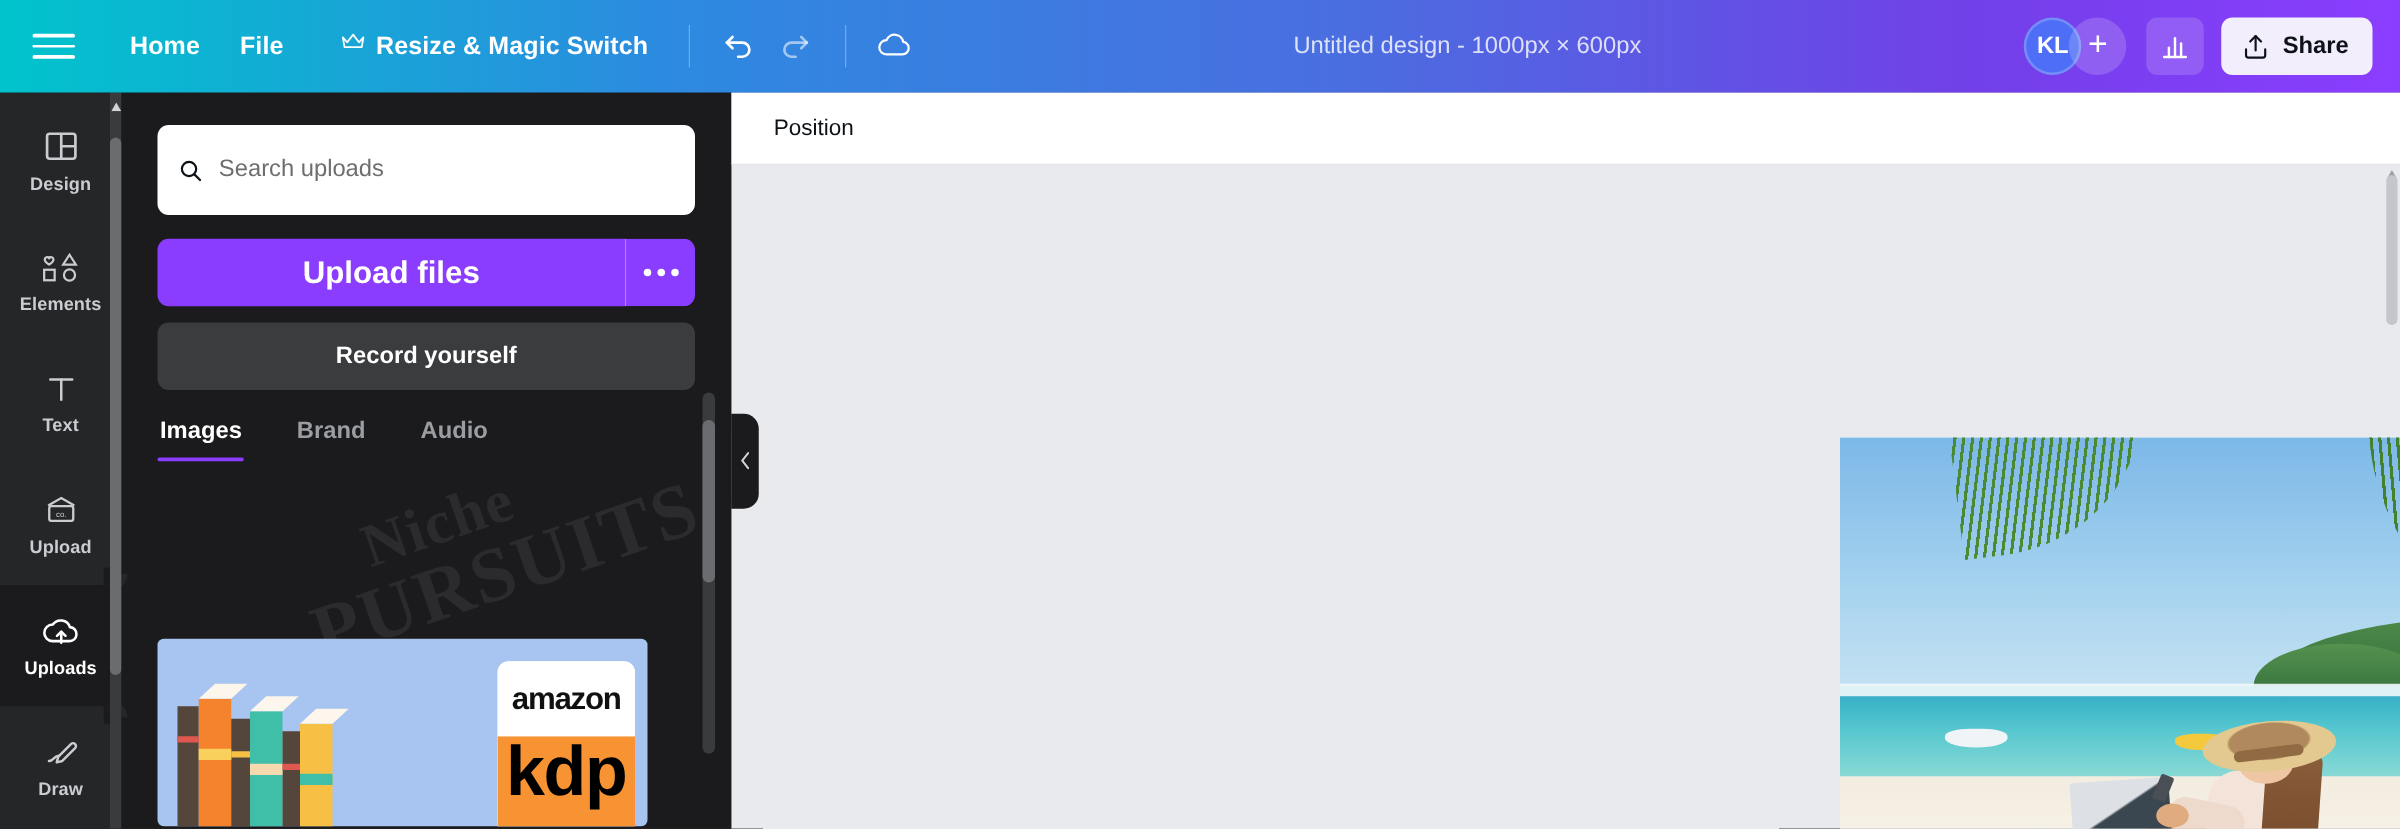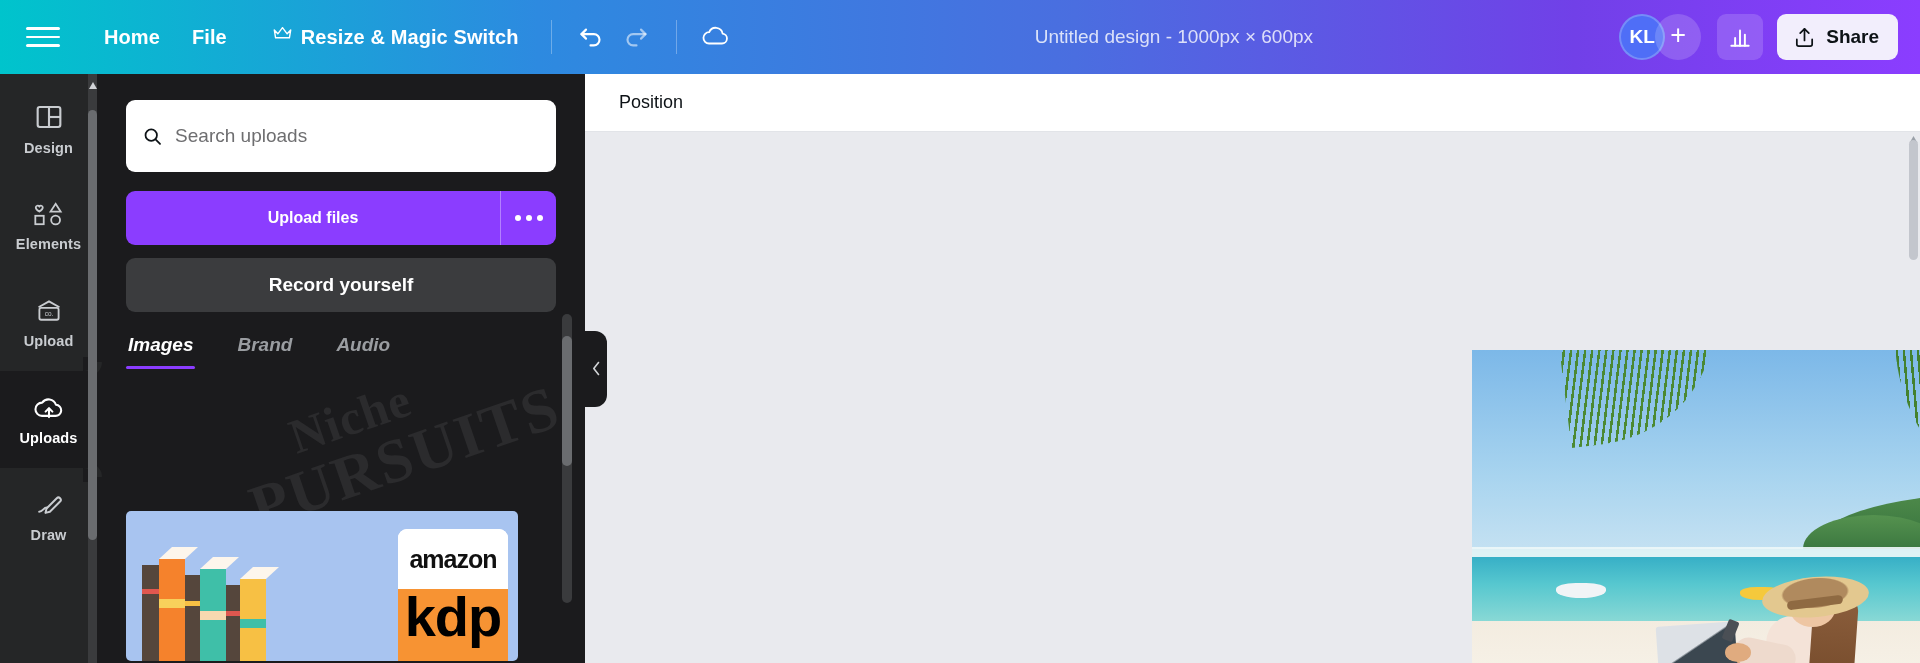--- a/index.html
+++ b/index.html
@@ -90,35 +90,35 @@
     padding: 0 16px; gap: 12px; cursor: text; flex: none;
   }
   .search-wrap input {
     border: 0; outline: 0; background: transparent; font-size: 19px; color: #0d1216;
     font-family: "Liberation Sans", sans-serif; width: 100%;
   }
   .search-wrap input::placeholder { color: #6e6e70; }
   .btn-row { display: flex; margin-top: 19px; flex: none; }
   .upload-btn {
     flex: 1 1 auto; height: 54px; background: #8b3dff; color: #fff; border: 0;
-    border-radius: 9px 0 0 9px; font-size: 16px; font-weight: 700; cursor: pointer;
+    border-radius: 9px 0 0 9px; font-size: 25px; font-weight: 700; cursor: pointer;
     font-family: "Liberation Sans", sans-serif; display: flex; align-items: center; justify-content: center;
   }
   .upload-more {
     width: 56px; flex: none; height: 54px; background: #8b3dff; border-radius: 0 9px 9px 0;
     border-left: 1px solid rgba(255,255,255,.35); cursor: pointer;
     display: flex; align-items: center; justify-content: center; gap: 5px;
   }
   .upload-more i { width: 6px; height: 6px; background: #fff; border-radius: 50%; display: block; }
   .record-btn {
     margin-top: 13px; height: 54px; background: #3b3c3e; color: #fff; border: 0; border-radius: 9px;
     font-size: 19px; font-weight: 700; cursor: pointer; flex: none;
     font-family: "Liberation Sans", sans-serif; display: flex; align-items: center; justify-content: center;
   }
-  .tabs { display: flex; gap: 44px; margin-top: 22px; flex: none; padding-left: 2px; font-style: italic; }
+  .tabs { display: flex; gap: 44px; margin-top: 22px; flex: none; padding-left: 2px; }
   .tab {
     font-size: 19px; font-weight: 700; color: #9a9da1; padding-bottom: 13px; cursor: pointer;
     position: relative; white-space: nowrap;
   }
   .tab.active { color: #fff; }
   .tab.active::after {
     content: ""; position: absolute; left: -2px; right: -2px; bottom: 0; height: 3.5px;
     background: #8b3dff; border-radius: 3px;
   }
   .uploads-area { position: relative; flex: 1 1 auto; margin: 0 -29px 0 -29px; overflow: hidden; min-height: 0; }
@@ -304,20 +304,27 @@
       <div class="rail-item">
         <svg width="36" height="30" viewBox="0 0 30 24" fill="none" stroke="currentColor" stroke-width="1.5">
           <path d="M4 6.6c0-1.4 1.9-2.2 2.9-.9C7.9 4.4 9.8 5.2 9.8 6.6c0 1.6-2.9 3.4-2.9 3.4S4 8.2 4 6.6Z"></path>
           <path d="M20.5 3.5 L24.7 10 H16.3 Z"></path>
           <rect x="3.6" y="13.5" width="7" height="7"></rect>
           <circle cx="20.5" cy="17" r="3.7"></circle>
         </svg>
         <span class="rl">Elements</span>
       </div>
 
+      <div class="rail-item">
+        <svg width="30" height="30" viewBox="0 0 24 24" fill="none" stroke="currentColor" stroke-width="1.6" stroke-linecap="round">
+          <line x1="5" y1="6" x2="19" y2="6"></line>
+            <line x1="12" y1="6" x2="12" y2="19"></line>
+        </svg>
+        <span class="rl">Text</span>
+      </div>
 
       <div class="rail-item">
         <svg width="32" height="30" viewBox="0 0 26 24" fill="none" stroke="currentColor" stroke-width="1.5">
           <path d="M4.5 9 13 4.2 21.5 9"></path>
           <rect x="5.2" y="9.5" width="15.6" height="9.6" rx="1.4"></rect>
           <text x="13" y="16.3" font-size="5.2" fill="currentColor" stroke="none" text-anchor="middle" font-family="Liberation Sans, sans-serif">co.</text>
         </svg>
         <span class="rl">Upload</span>
       </div>
 

